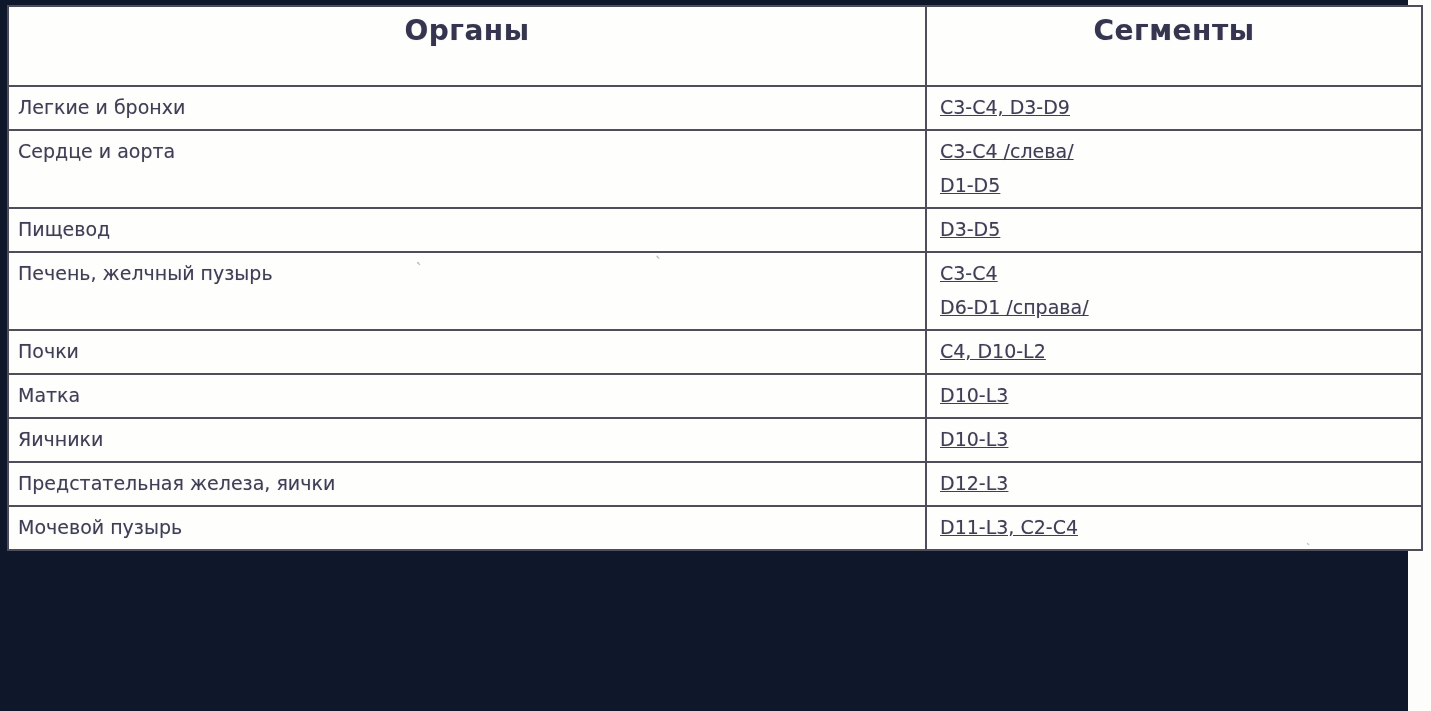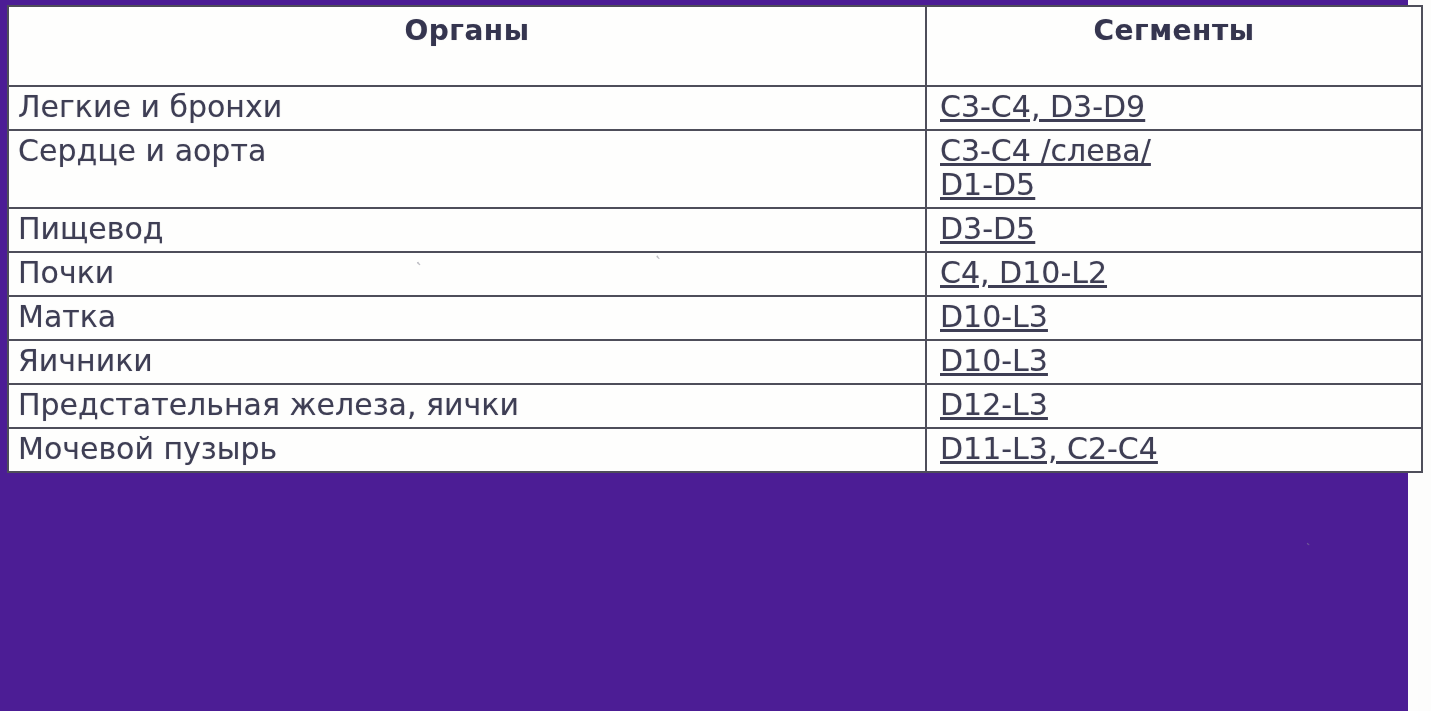--- a/index.html
+++ b/index.html
@@ -6,21 +6,21 @@
   html, body {
     width: 1431px; height: 711px;
     background: #fdfdfc;
     overflow: hidden;
   }
   body { font-family: "DejaVu Sans", "Liberation Sans", sans-serif; }
 
   .page {
     position: relative;
     width: 1408px; height: 711px;
-    background: #4c1d95;
+    background: #0f172a;
   }
 
   table.organs-table {
     position: absolute;
     left: 7px; top: 5px;
     width: 1414px;
     border-collapse: collapse;
     table-layout: fixed;
     background: #fefefd;
   }
@@ -35,21 +35,21 @@
     height: 80px;
     font-size: 28px;
     font-weight: bold;
     color: #35354f;
     text-align: center;
     padding-top: 7px;
     letter-spacing: 0.5px;
   }
 
   td {
-    font-size: 30px;
+    font-size: 19px;
     color: #3e3e54;
     line-height: 34px;
     padding: 3px 10px 5px 9px;
     border-radius: 10px;
   }
 
   td.segments-cell {
     white-space: pre-line;
     padding-left: 13px;
     text-decoration: underline;
@@ -93,20 +93,25 @@
         </tr>
         <tr class="row-multi">
           <td class="organ-cell">Сердце и аорта</td>
           <td class="segments-cell">C3-C4 /слева/
 D1-D5</td>
         </tr>
         <tr class="row-single">
           <td class="organ-cell">Пищевод</td>
           <td class="segments-cell">D3-D5</td>
         </tr>
+        <tr class="row-multi">
+          <td class="organ-cell">Печень, желчный пузырь</td>
+          <td class="segments-cell">C3-C4
+D6-D1 /справа/</td>
+        </tr>
         <tr class="row-single">
           <td class="organ-cell">Почки</td>
           <td class="segments-cell">C4, D10-L2</td>
         </tr>
         <tr class="row-single">
           <td class="organ-cell">Матка</td>
           <td class="segments-cell">D10-L3</td>
         </tr>
         <tr class="row-single">
           <td class="organ-cell">Яичники</td>

